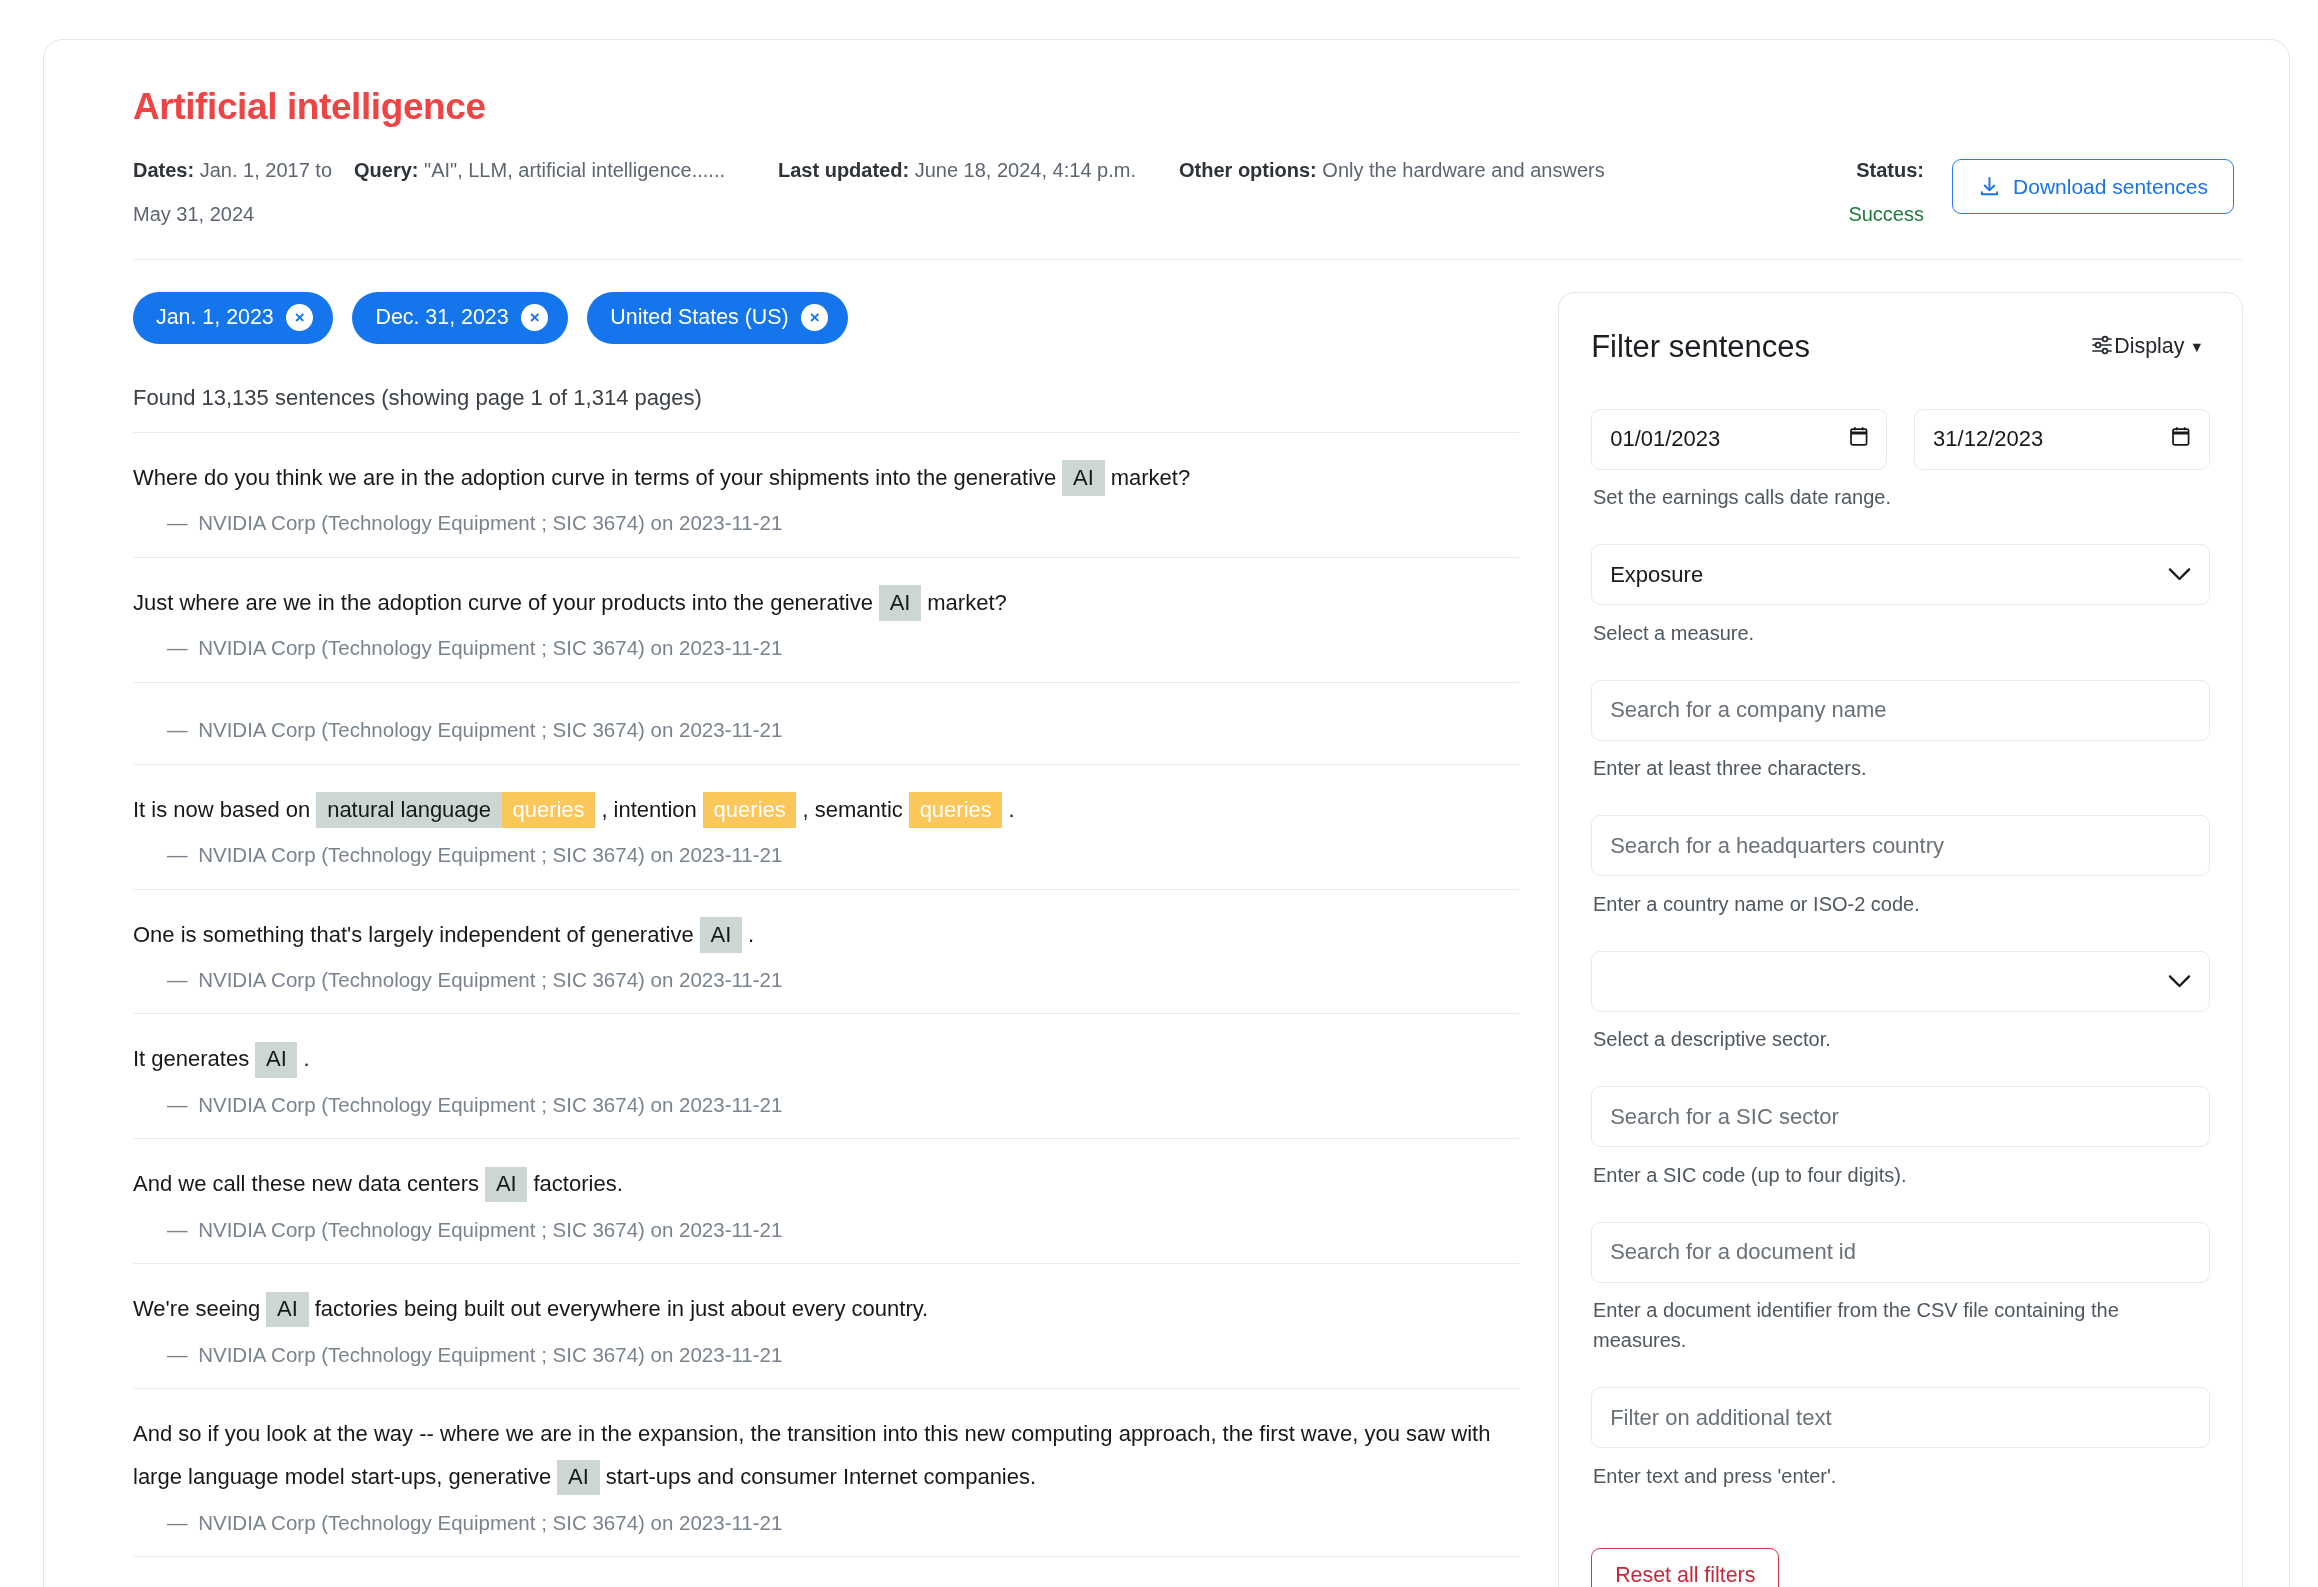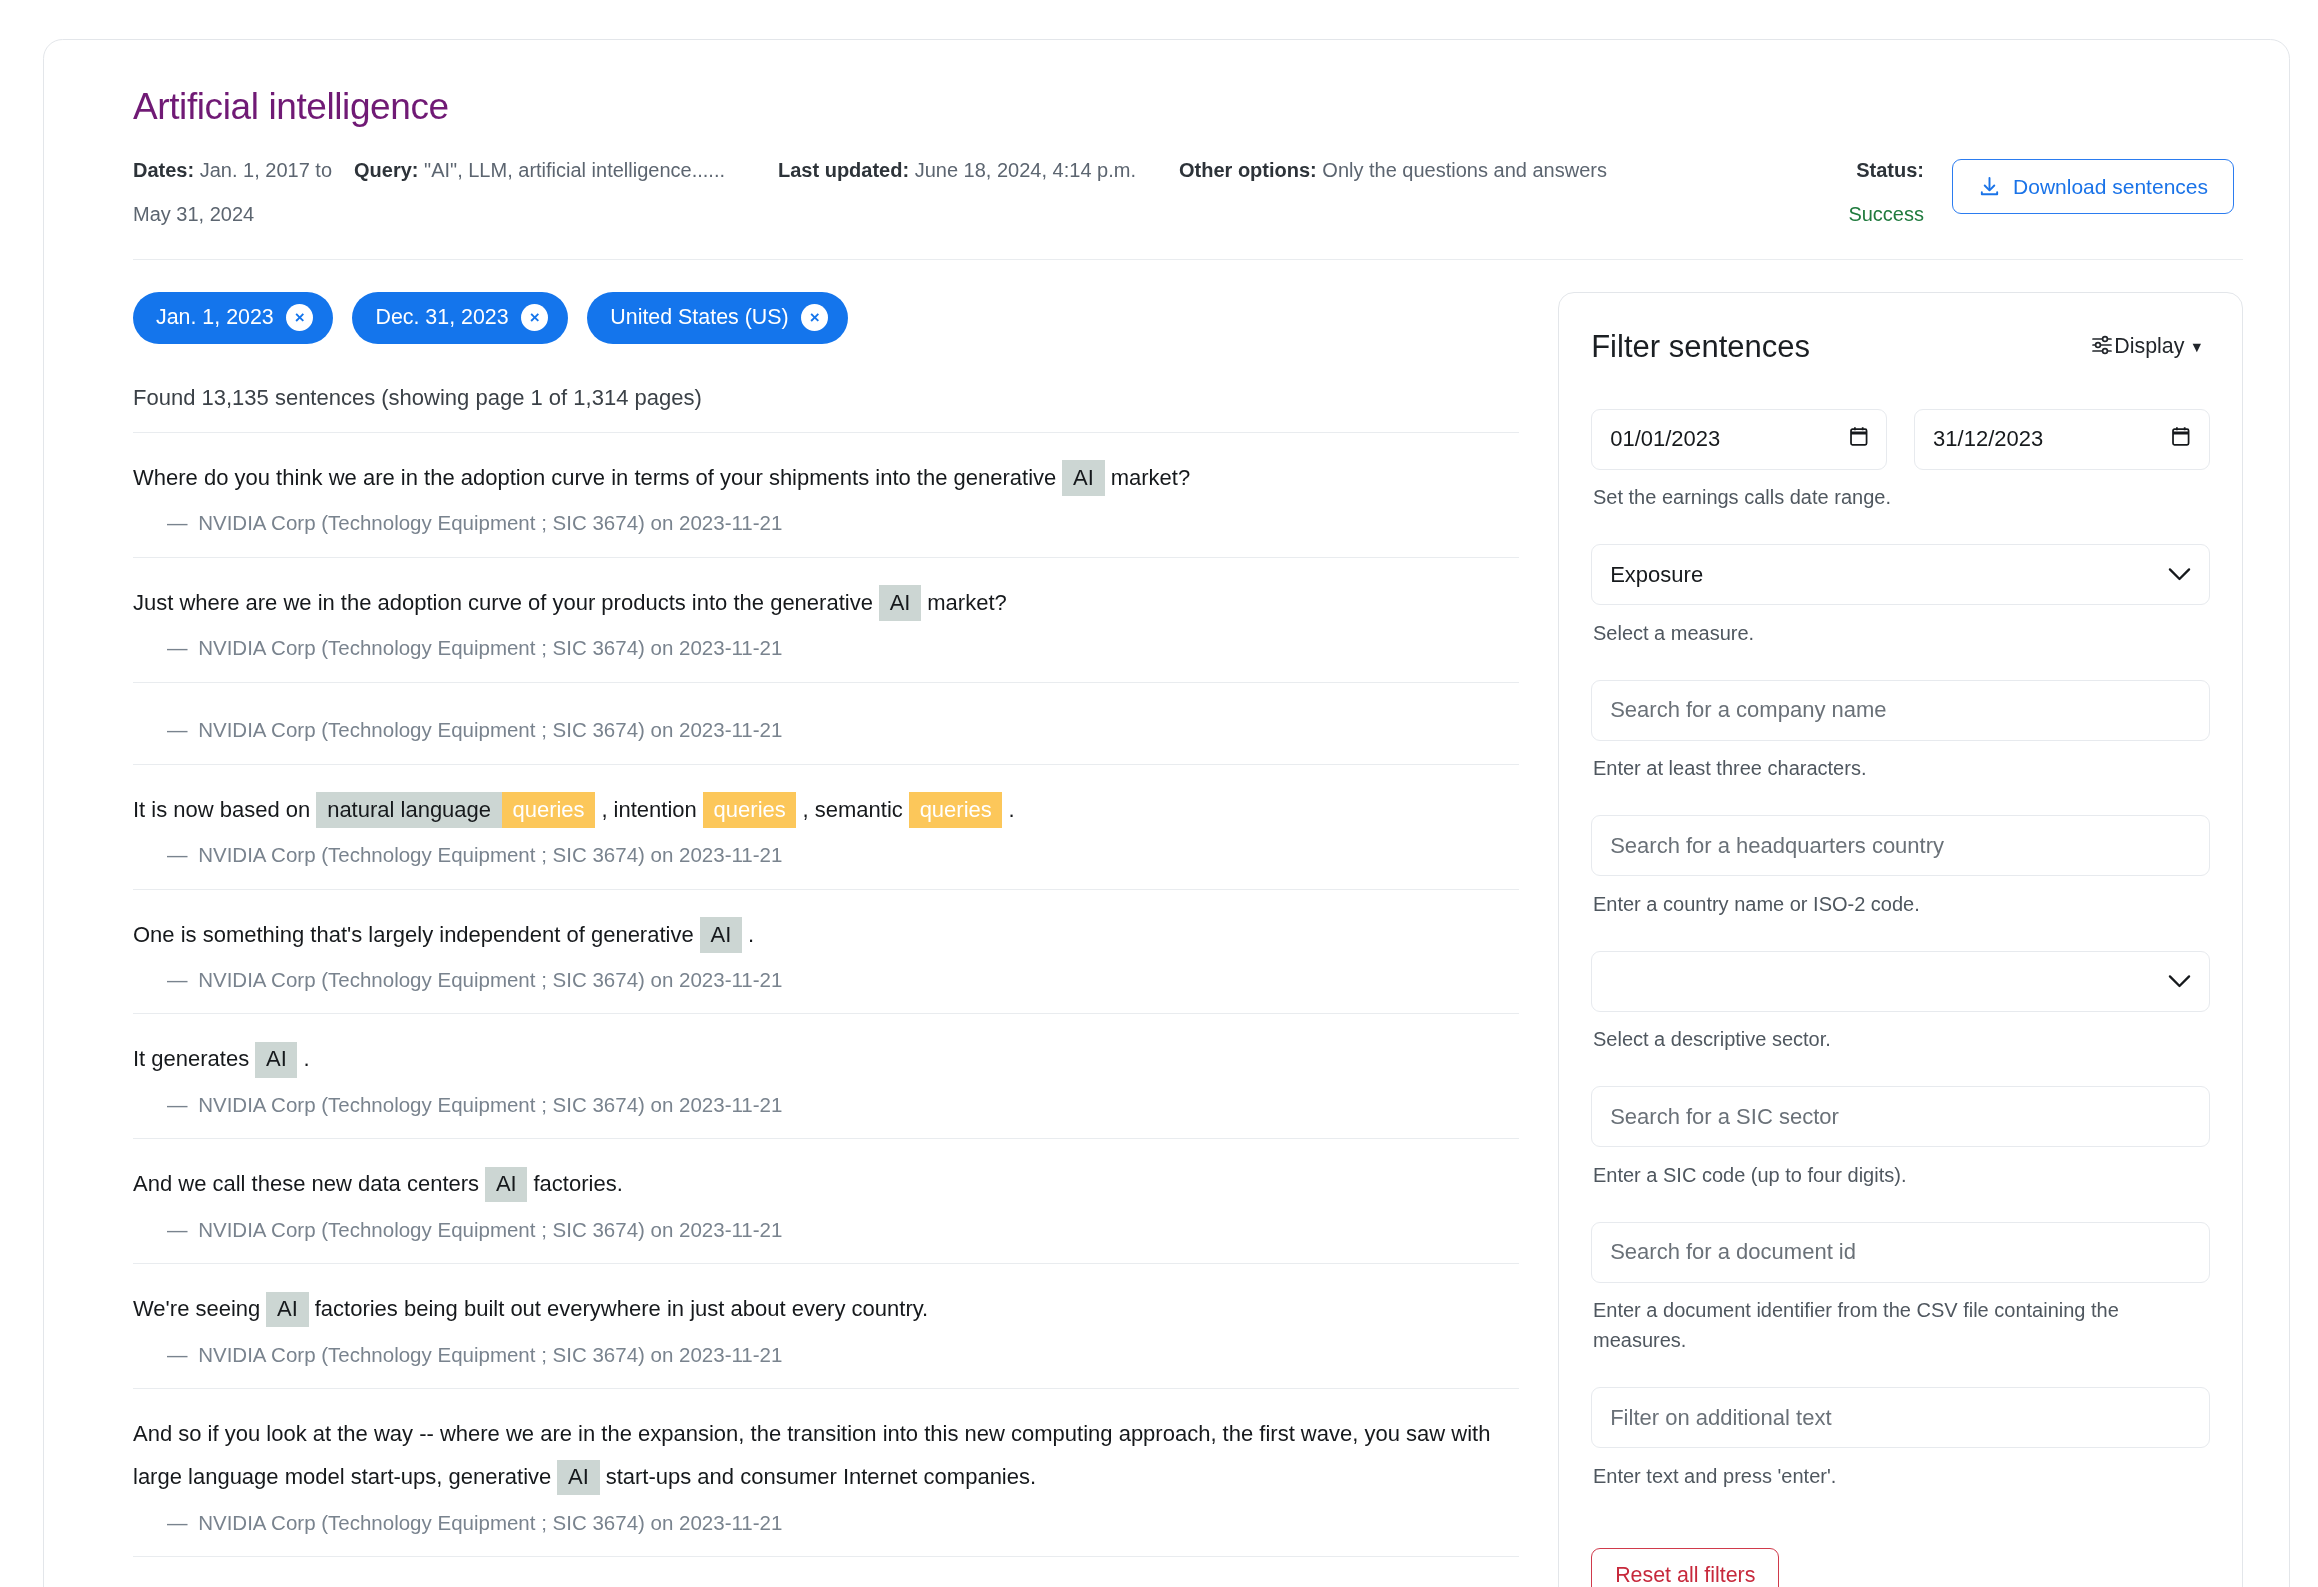--- a/index.html
+++ b/index.html
@@ -24,22 +24,22 @@
     width: 2247px; height: 1570px;
     background: #ffffff;
     border: 1.8px solid #e3e6ea;
     border-radius: 19.6px;
     padding: 0 46px;
   }
 
   
   .page-title {
     font-size: 37px;
-    font-weight: 400;
-    color: #701a75;
+    font-weight: 700;
+    color: #ef4444;
     letter-spacing: -0.4px;
     margin: 46px 0 11px 43px;
   }
   .meta-row {
     display: flex;
     align-items: flex-start;
     margin: 19.6px 0 0 43px;
     padding-bottom: 23px;
     border-bottom: 1.8px solid #e9ecef;
     position: relative;
@@ -226,21 +226,21 @@
       <div class="meta-col c2">
         <b>Query:</b>
         <span>"AI", LLM, artificial intelligence......</span>
       </div>
       <div class="meta-col c3">
         <b>Last updated:</b>
         <span>June 18, 2024, 4:14 p.m.</span>
       </div>
       <div class="meta-col c4">
         <b>Other options:</b>
-        <span>Only the questions and answers</span>
+        <span>Only the hardware and answers</span>
       </div>
       <div class="meta-col c5">
         <b>Status:</b>
         <span class="status-ok">Success</span>
       </div>
 
       <button class="download-btn">
         <span>
           <svg width="23" height="25" viewBox="0 0 24 24" fill="none" stroke="#1a73e8" stroke-width="2" stroke-linecap="round" stroke-linejoin="round">
             <path d="M12 3v12"></path>

